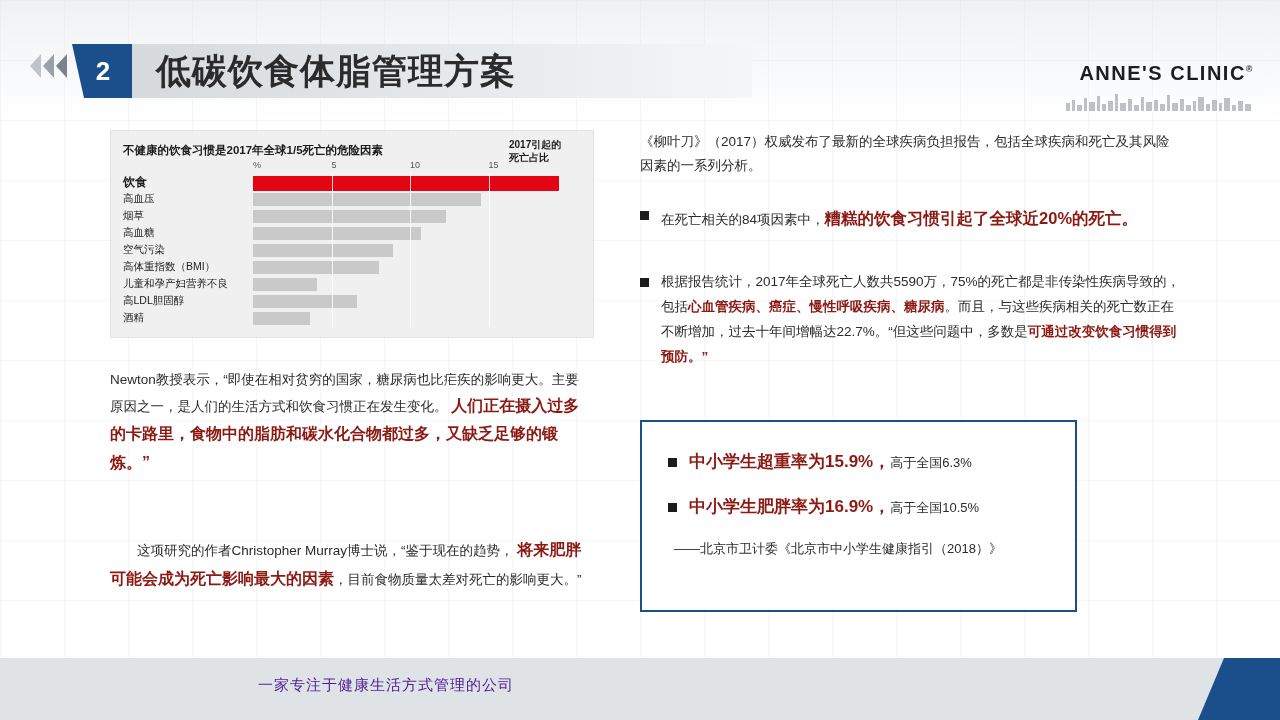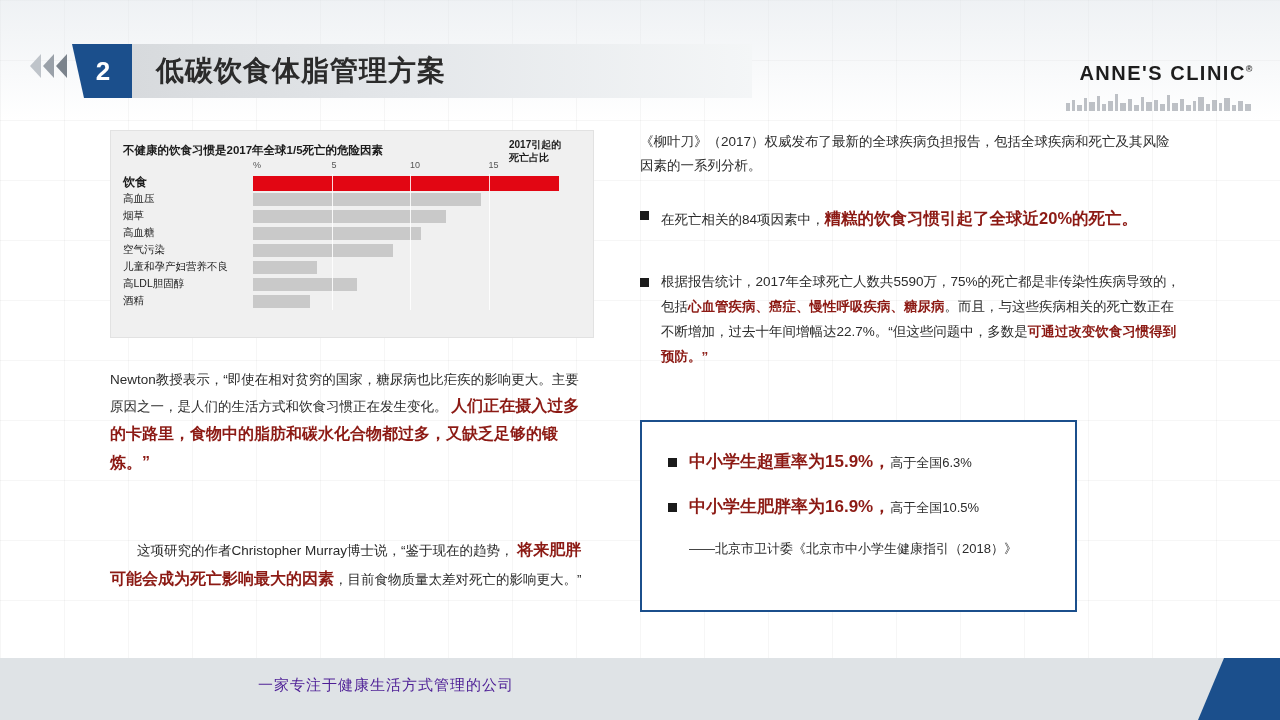--- a/index.html
+++ b/index.html
@@ -70,21 +70,21 @@
     left: 132px; top: 2px;
     width: 620px; height: 54px;
     background: linear-gradient(to right, #d7dadd 0%, #e4e7ea 45%, #f4f6f7 100%);
   }
   .title-text {
     position: absolute;
     left: 156px; top: 2px;
     height: 54px;
     display: flex;
     align-items: center;
-    font-size: 28px;
+    font-size: 35px;
     font-weight: bold;
     color: #2b2b2b;
     letter-spacing: 1px;
   }
 
   .brand {
     position: absolute;
     right: 26px; top: 20px;
     text-align: right;
   }
@@ -242,21 +242,21 @@
     font-weight: bold;
     font-size: 17px;
   }
   .c-small {
     font-size: 13px;
     color: #2b2b2b;
   }
   .c-src {
     font-size: 13px;
     color: #2b2b2b;
-    margin-left: 21px;
+    margin-left: 6px;
   }
 
   
   .footer {
     position: absolute;
     left: 0; bottom: 0;
     width: 1280px; height: 62px;
     background: #dfe3e6;
   }
   .footer-text {
@@ -377,20 +377,29 @@
       <div class="bar-row">
         <div class="bar-label">空气污染</div>
         <div class="bar-track">
           <div class="grid-line" style="left: 25%;"></div>
           <div class="grid-line" style="left: 50%;"></div>
           <div class="grid-line" style="left: 75%;"></div>
           <div class="bar-fill" style="width: 44.5%;"></div>
         </div>
       </div>
       <div class="bar-row">
+        <div class="bar-label">高体重指数（BMI）</div>
+        <div class="bar-track">
+          <div class="grid-line" style="left: 25%;"></div>
+          <div class="grid-line" style="left: 50%;"></div>
+          <div class="grid-line" style="left: 75%;"></div>
+          <div class="bar-fill" style="width: 40%;"></div>
+        </div>
+      </div>
+      <div class="bar-row">
         <div class="bar-label">儿童和孕产妇营养不良</div>
         <div class="bar-track">
           <div class="grid-line" style="left: 25%;"></div>
           <div class="grid-line" style="left: 50%;"></div>
           <div class="grid-line" style="left: 75%;"></div>
           <div class="bar-fill" style="width: 20.5%;"></div>
         </div>
       </div>
       <div class="bar-row">
         <div class="bar-label">高LDL胆固醇</div>

